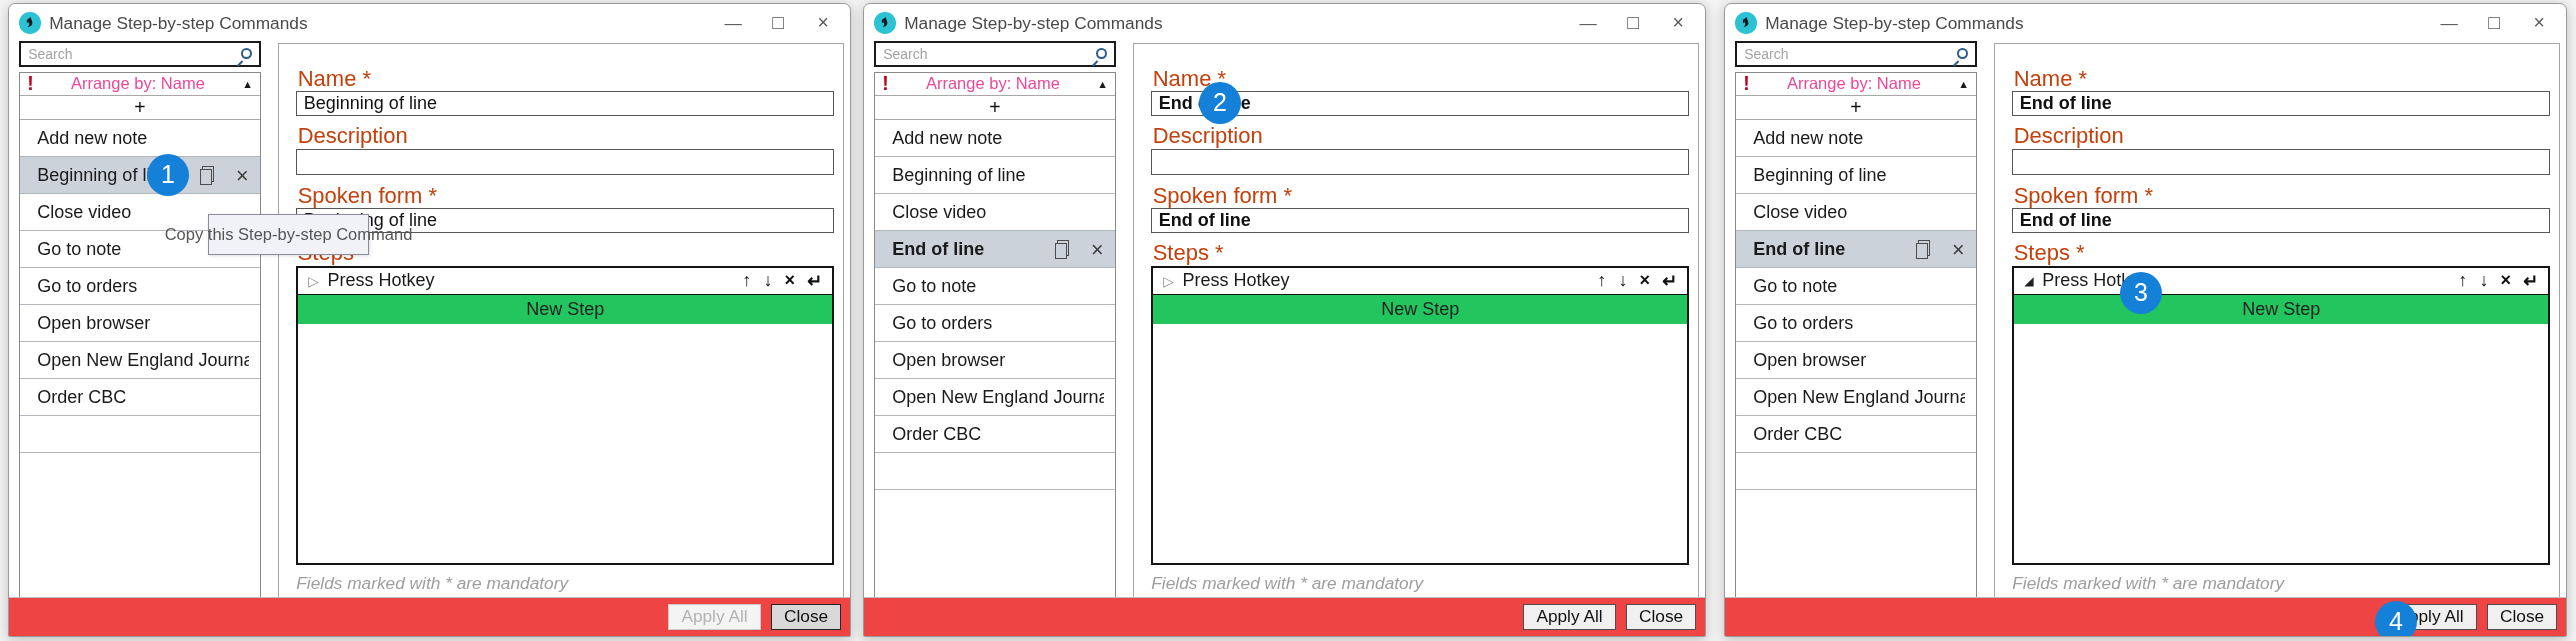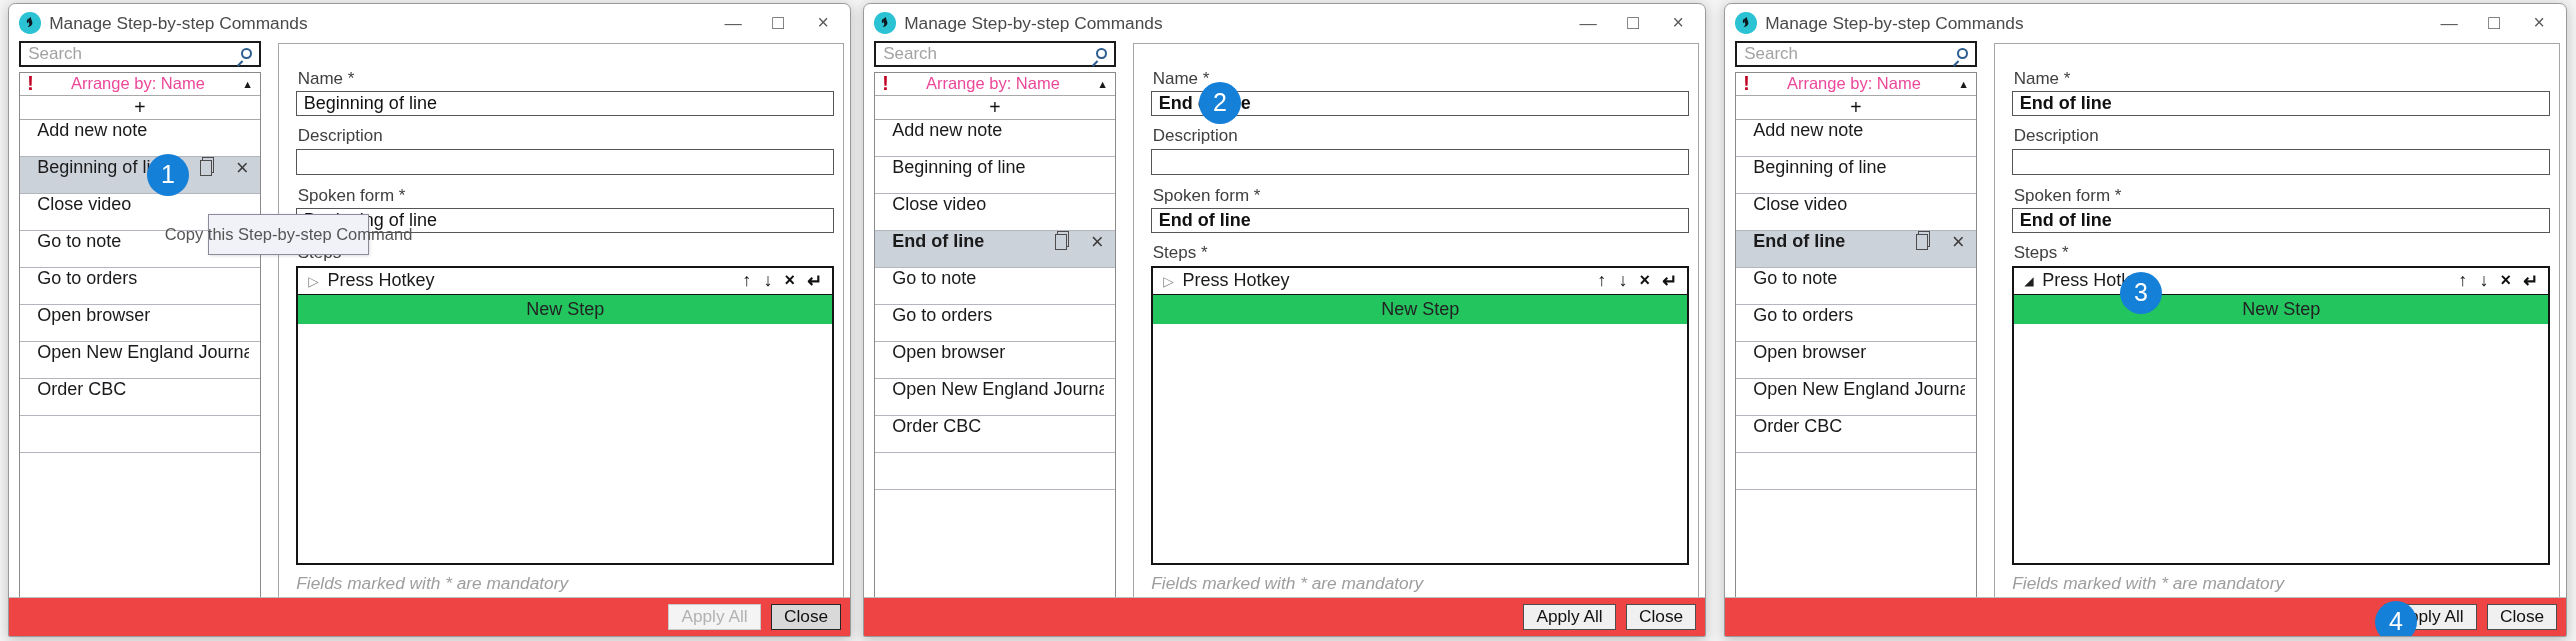--- a/index.html
+++ b/index.html
@@ -15,51 +15,51 @@
   .titlebar { height:30px; display:flex; align-items:flex-end; padding:0 4.3px 0 10px; }
   .appicon { width:21.6px; height:21.6px; border-radius:50%; margin-right:8.6px;
              display:flex; align-items:center; justify-content:center; flex:0 0 auto; }
   .title { font-size:17.3px; color:#4a4a4a; flex:1; white-space:nowrap; }
   .winctrl { width:45px; text-align:center; font-size:19.4px; color:#5a5a5a; cursor:default; }
   .winctrl.min { font-size:17.3px; }
 
   
   .search { position:absolute; left:10px; top:37px; width:242px; height:26px;
             border:2.2px solid #1a1a1a; background:#fff; display:flex; align-items:center;
-            padding:0 7.2px; font-size:17px; color:#a2a2a2; }
+            padding:0 7.2px; font-size:14px; color:#a2a2a2; }
   .mag { margin-left:auto; width:10.8px; height:10.8px; border:2.2px solid #2d5c8f;
          border-radius:50%; position:relative; flex:0 0 auto; }
   .mag::after { content:""; position:absolute; width:2.2px; height:7.2px; background:#2d5c8f;
                 left:-3.6px; top:9.4px; transform:rotate(45deg); }
   .listbox { position:absolute; left:10px; top:68px; width:242px; height:531px;
              border:1.4px solid #8a8a8a; background:#fff; }
   .lheader { height:23px; display:flex; align-items:center; padding:0 7.2px;
              border-bottom:1.4px solid #a8a8a8; font-size:16.5px; }
   .excl { color:#c00020; font-weight:bold; font-size:19.4px; }
   .arrange { flex:1; text-align:center; color:#ec4899; }
   .sort { font-size:10.8px; color:#1a1a1a; }
   .addrow { height:24.5px; line-height:23px; text-align:center; font-size:19.4px; color:#111;
             border-bottom:1.4px solid #a8a8a8; cursor:default; }
-  .item { height:37px; display:flex; padding:0 11.5px 0 17.3px;
+  .item { height:37px; display:flex; align-items:center; padding:0 11.5px 0 17.3px;
           font-size:18px; color:#1a1a1a; border-bottom:1.4px solid #b3b7bd; }
   .item .ilabel { flex:1; white-space:nowrap; overflow:hidden; }
   .item.sel { background:#ccd2da; }
   .item.sel.bold .ilabel { font-weight:bold; }
   .item.spacer { border-bottom:1.4px solid #b3b7bd; }
   .copyic { position:relative; width:14.4px; height:18.7px; margin-right:21.6px; flex:0 0 auto; }
   .copyic::before { content:""; position:absolute; right:0; top:0; width:10px; height:13.7px;
                     border:1.4px solid #4c4c4c; }
   .copyic::after { content:""; position:absolute; left:0; bottom:0; width:10px; height:13.7px;
                    border:1.4px solid #4c4c4c; background:#ccd2da; }
   .xic { font-size:21.6px; color:#3c3c3c; line-height:1; }
 
   
   .rightpanel { position:absolute; left:269px; top:39px; width:566px; height:560px;
                 border:1.4px solid #a6a6a6; background:#fff; padding:26px 8.6px 0 17.3px; }
-  .flabel { display:block; font-size:17px; color:#404040; margin:0 0 2.9px 1.4px; line-height:18.7px; }
+  .flabel { display:block; font-size:22px; color:#c2410c; margin:0 0 2.9px 1.4px; line-height:18.7px; }
   .finput { height:24.5px; border:1.4px solid #555; background:#fff; display:flex;
             align-items:center; padding:0 6.5px; font-size:18px; color:#111;
             margin-bottom:11.5px; white-space:nowrap; overflow:hidden; }
   .finput.tall { height:26px; }
   .finput.bold { font-weight:bold; }
 
   .stepsbox { border:2.2px solid #141414; height:299px; background:#fff; }
   .sheader { height:27px; display:flex; align-items:center; padding:0 10px;
              border-bottom:1.4px solid #141414; font-size:18px; color:#1a1a1a; }
   .exp { margin-right:8.6px; font-size:13.7px; color:#8a8a8a; }

